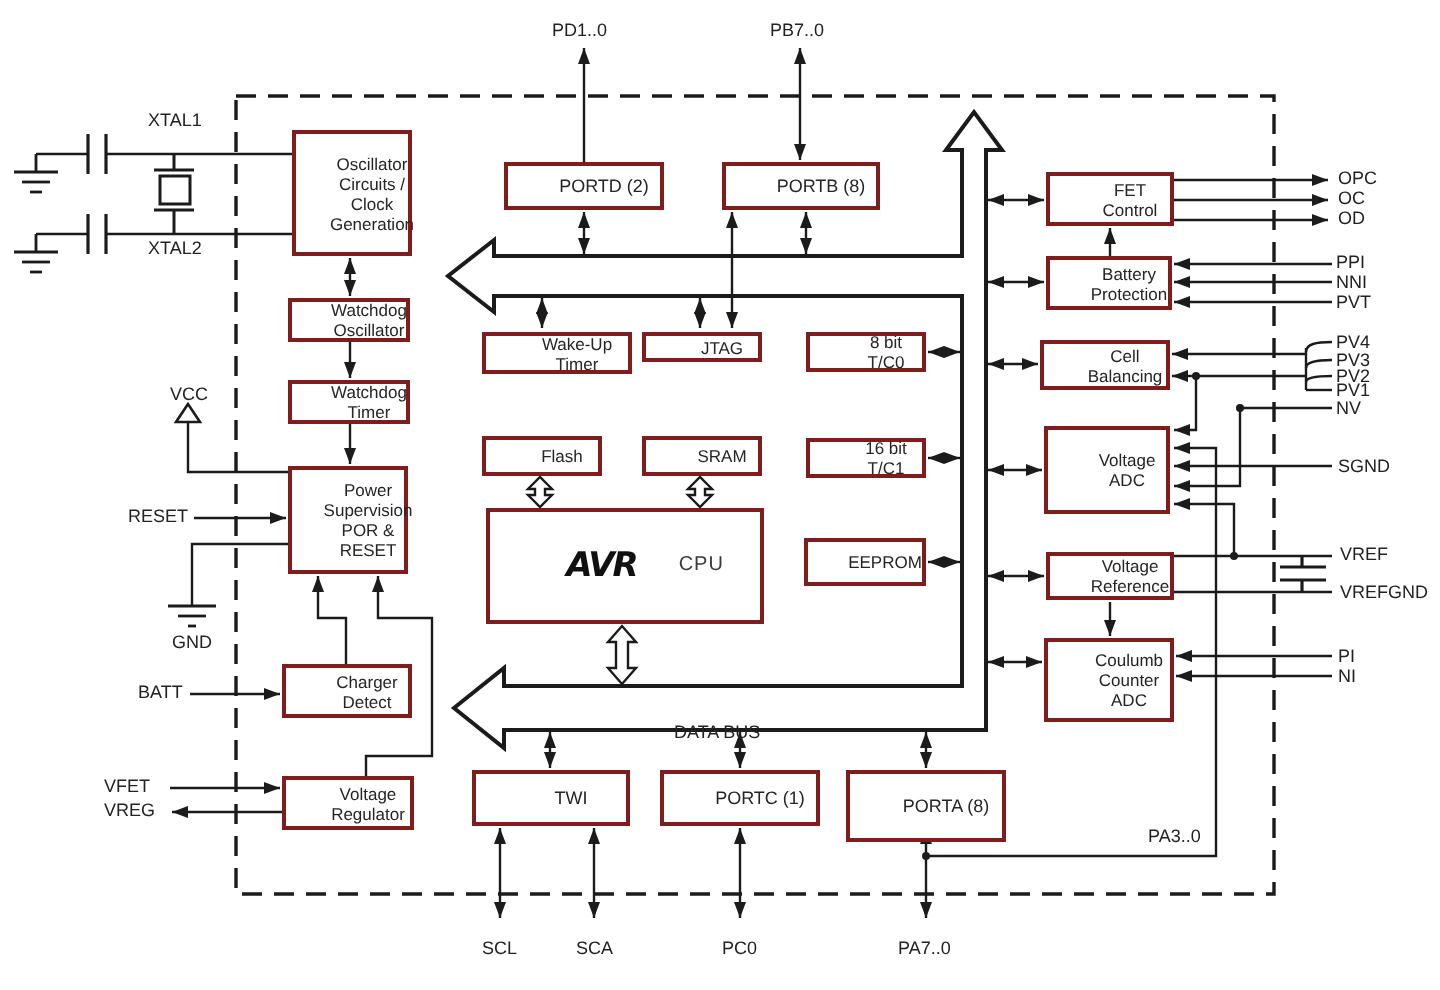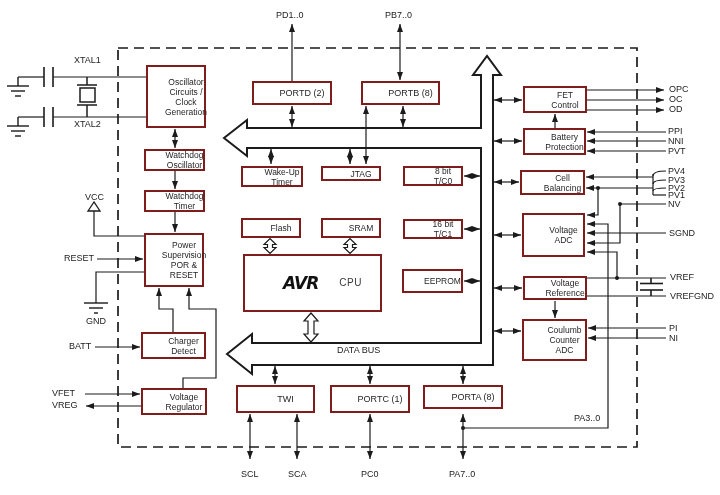--- a/index.html
+++ b/index.html
@@ -219,21 +219,21 @@
       <span>Voltage
 Regulator</span>
     </div>
 
   <div class="blk port" style="left:252px;top:81px;width:80px;height:24px">
       <span>PORTD (2)</span>
     </div>
   <div class="blk port" style="left:361px;top:81px;width:79px;height:24px">
       <span>PORTB (8)</span>
     </div>
-  <div class="blk" style="left:241px;top:166px;width:62px;height:21px">
+  <div class="blk" style="left:241px;top:166px;width:75px;height:21px">
       <span>Wake-Up
 Timer</span>
     </div>
   <div class="blk" style="left:321px;top:166px;width:60px;height:15px">
       <span>JTAG</span>
     </div>
   <div class="blk" style="left:403px;top:166px;width:60px;height:20px">
       <span>8 bit T/C0</span>
     </div>
   <div class="blk" style="left:241px;top:218px;width:60px;height:20px">
@@ -252,21 +252,21 @@
   <div class="blk" style="left:402px;top:269px;width:61px;height:24px">
       <span>EEPROM</span>
     </div>
 
   <div class="blk port" style="left:236px;top:385px;width:79px;height:28px">
       <span>TWI</span>
     </div>
   <div class="blk port" style="left:330px;top:385px;width:80px;height:28px">
       <span>PORTC (1)</span>
     </div>
-  <div class="blk port" style="left:423px;top:385px;width:80px;height:24px">
+  <div class="blk port" style="left:423px;top:385px;width:80px;height:36px">
       <span>PORTA (8)</span>
     </div>
 
   <div class="blk" style="left:523px;top:86px;width:64px;height:27px">
       <span>FET
 Control</span>
     </div>
   <div class="blk" style="left:523px;top:128px;width:63px;height:27px">
       <span>Battery
 Protection</span>
@@ -316,14 +316,14 @@
   <span class="pin" style="left:668px;top:176px">PV3</span>
   <span class="pin" style="left:668px;top:184px">PV2</span>
   <span class="pin" style="left:668px;top:191px">PV1</span>
   <span class="pin" style="left:668px;top:200px">NV</span>
   <span class="pin" style="left:669px;top:229px">SGND</span>
   <span class="pin" style="left:670px;top:273px">VREF</span>
   <span class="pin" style="left:670px;top:292px">VREFGND</span>
   <span class="pin" style="left:669px;top:324px">PI</span>
   <span class="pin" style="left:669px;top:334px">NI</span>
 
-  <span class="pin buslabel" style="left:337px;top:346px">DATA BUS</span>
+  <span class="pin buslabel" style="left:337px;top:362px">DATA BUS</span>
 </div>
 
 </body></html>

